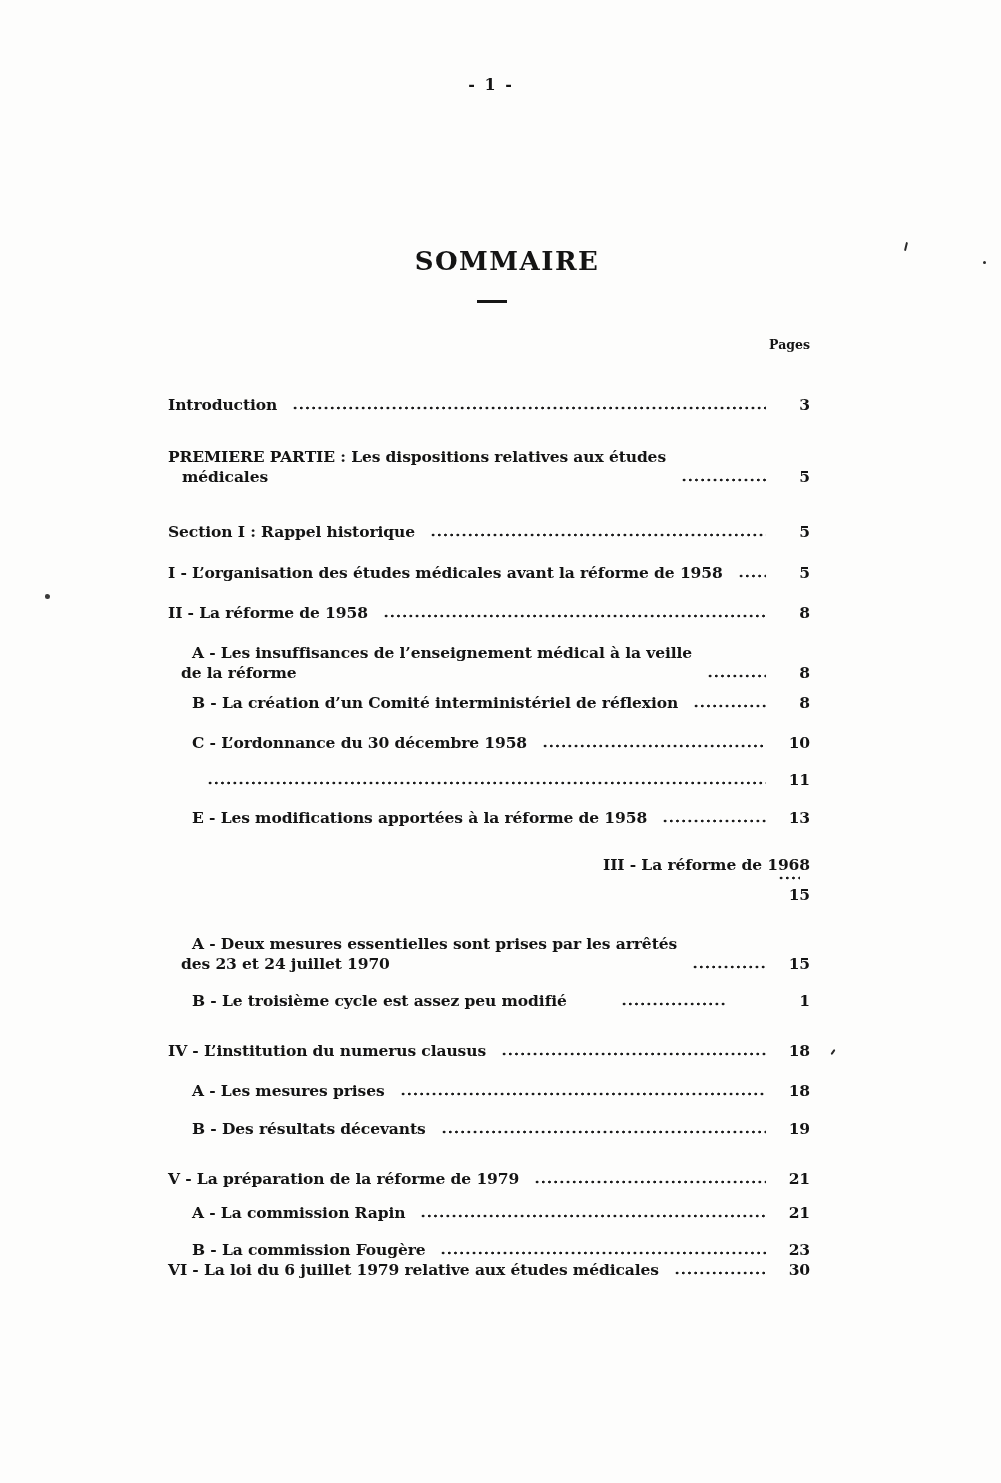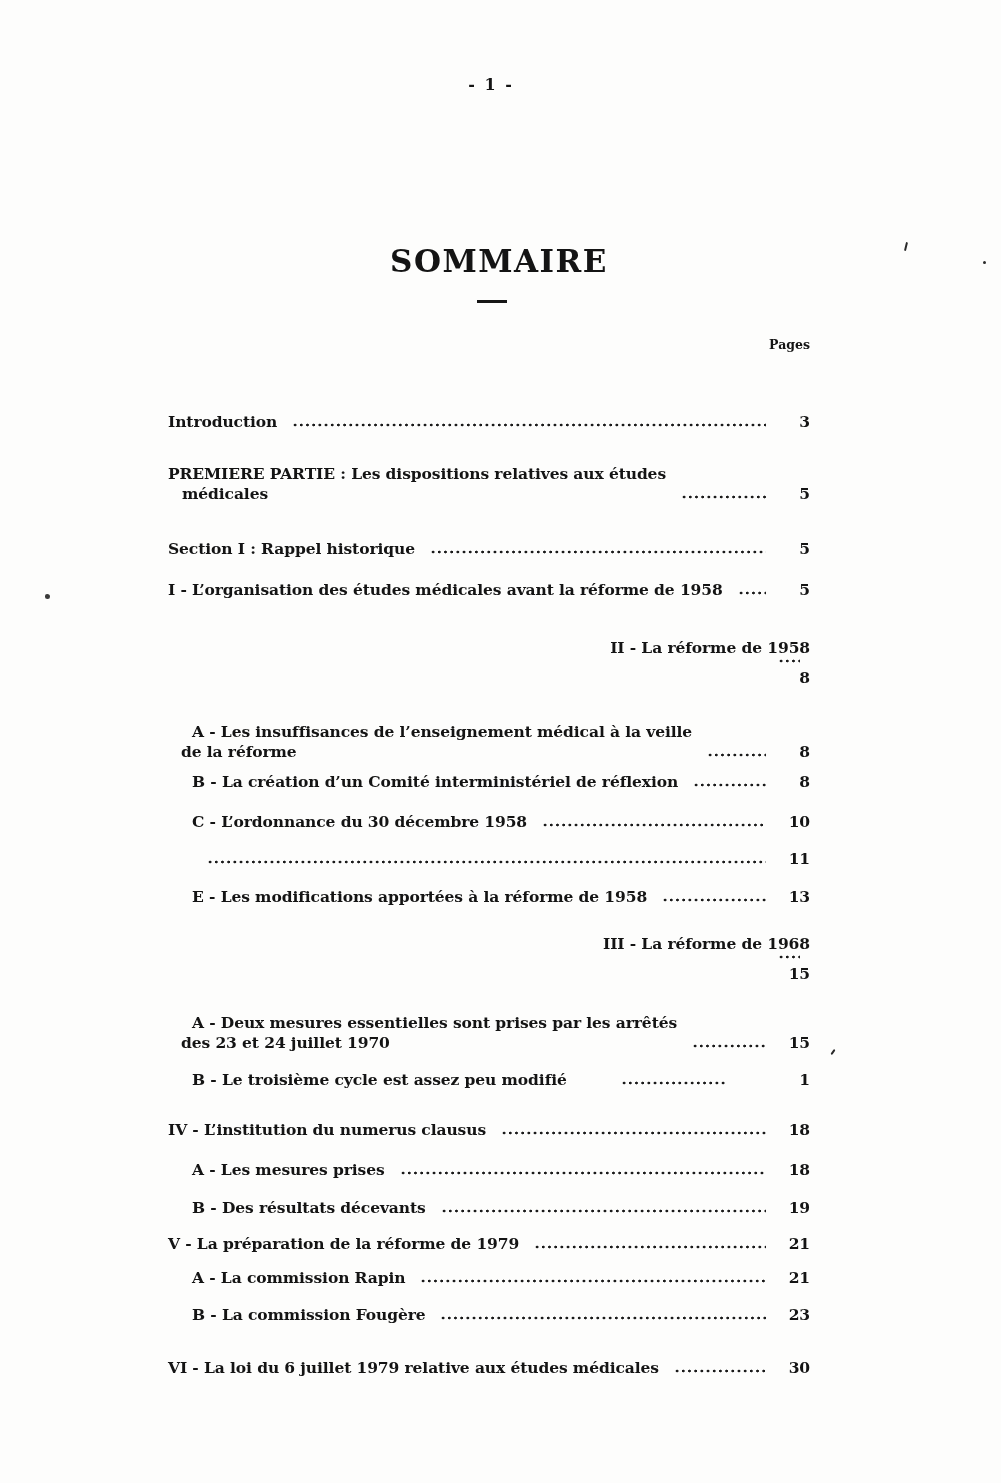--- a/index.html
+++ b/index.html
@@ -15,23 +15,23 @@
     line-height:20px;
     letter-spacing:-0.1px;
     overflow:hidden;
   }
   .folio {
     position:absolute; top:75px; left:0; width:982px;
     text-align:center;
     font-size:16px; letter-spacing:2px;
   }
   .title {
-    position:absolute; top:244px; left:8px; width:982px;
+    position:absolute; top:244px; left:16px; width:982px;
     text-align:center;
-    font-size:31px; line-height:34px;
+    font-size:26px; line-height:34px;
     letter-spacing:1.5px;
   }
   .title-rule {
     position:absolute; top:300px; left:477px;
     width:30px; height:3px; background:#161616;
   }
   .pages-label {
     position:absolute; top:338px; left:0; width:810px;
     text-align:right;
     font-size:12.5px; line-height:14px; letter-spacing:0;
@@ -61,21 +61,21 @@
 </style>
 </head>
 <body>
 
 <div class="page">
   <div class="folio">- 1 -</div>
   <div class="title">SOMMAIRE</div>
   <div class="title-rule"></div>
   <div class="pages-label">Pages</div>
   <div class="toc">
-      <div class="row lvl0" style="margin-top: 17px; justify-content: center;">
+      <div class="row lvl0" style="margin-top: 0px; justify-content: center;">
         <div class="txt">
           <span class="line">Introduction</span>
         </div>
         <span class="leader"></span>
         <span class="pg">3</span>
       </div>
       <div class="row lvl0" style="margin-top: 32px;">
         <div class="txt">
           <span class="line">PREMIERE PARTIE : Les dispositions relatives aux études</span>
           <span class="line cont">médicales</span>
@@ -90,21 +90,21 @@
         <span class="leader"></span>
         <span class="pg">5</span>
       </div>
       <div class="row lvl0" style="margin-top: 21px;">
         <div class="txt">
           <span class="line">I - L’organisation des études médicales avant la réforme de 1958</span>
         </div>
         <span class="leader"></span>
         <span class="pg">5</span>
       </div>
-      <div class="row lvl0" style="margin-top: 38px; flex-direction: column;">
+      <div class="row lvl0" style="margin-top: 20px;">
         <div class="txt">
           <span class="line">II - La réforme de 1958</span>
         </div>
         <span class="leader"></span>
         <span class="pg">8</span>
       </div>
       <div class="row lvl1" style="margin-top: 20px;">
         <div class="txt">
           <span class="line">A - Les insuffisances de l’enseignement médical à la veille</span>
           <span class="line cont">de la réforme</span>
@@ -173,42 +173,42 @@
         <span class="leader"></span>
         <span class="pg">18</span>
       </div>
       <div class="row lvl1" style="margin-top: 18px;">
         <div class="txt">
           <span class="line">B - Des résultats décevants</span>
         </div>
         <span class="leader"></span>
         <span class="pg">19</span>
       </div>
-      <div class="row lvl0" style="margin-top: 16px;">
+      <div class="row lvl0" style="margin-top: 30px;">
         <div class="txt">
           <span class="line">V - La préparation de la réforme de 1979</span>
         </div>
         <span class="leader"></span>
         <span class="pg">21</span>
       </div>
       <div class="row lvl1" style="margin-top: 14px;">
         <div class="txt">
           <span class="line">A - La commission Rapin</span>
         </div>
         <span class="leader"></span>
         <span class="pg">21</span>
       </div>
       <div class="row lvl1" style="margin-top: 17px;">
         <div class="txt">
           <span class="line">B - La commission Fougère</span>
         </div>
         <span class="leader"></span>
         <span class="pg">23</span>
       </div>
-      <div class="row lvl0" style="margin-top: 33px;">
+      <div class="row lvl0" style="">
         <div class="txt">
           <span class="line">VI - La loi du 6 juillet 1979 relative aux études médicales</span>
         </div>
         <span class="leader"></span>
         <span class="pg">30</span>
       </div>
     </div>
 
   <div class="artifact art-slash"></div>
   <div class="artifact art-dot"></div>

